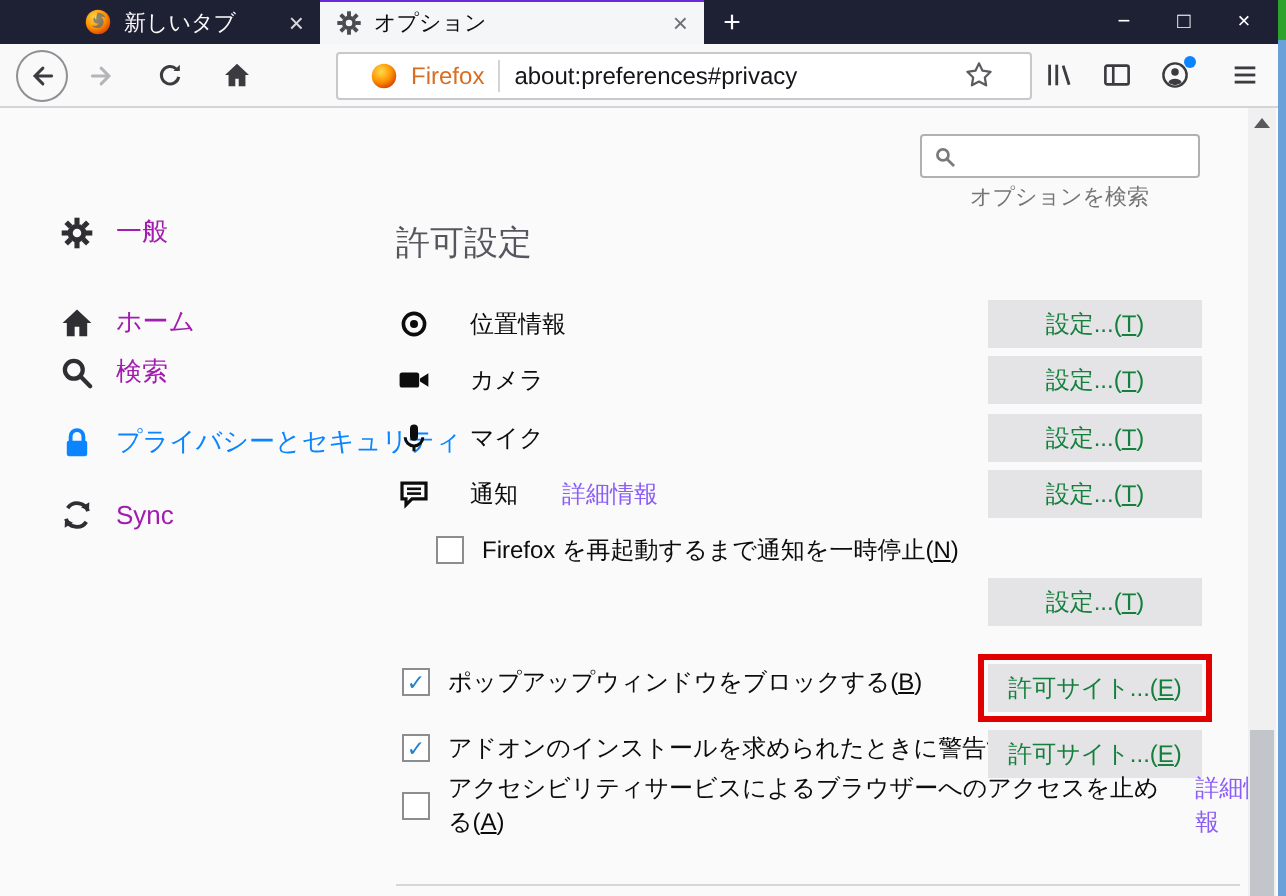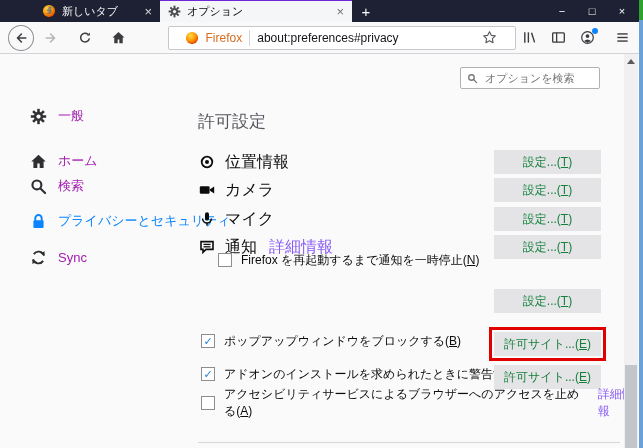--- a/index.html
+++ b/index.html
@@ -28,29 +28,29 @@
   .url-sep { width:1px; height:16px; background:#d4d4d8; }
   .url-text { font-size:12px; color:#15141a; flex:1; white-space:nowrap; overflow:hidden; }
   .toolbar-icons { margin-left:auto; display:flex; align-items:center; gap:3px; margin-right:0px; }
   .acct { position:relative; }
   .acct::after { content:""; position:absolute; top:3px; right:2px; width:6px; height:6px; border-radius:50%; background:#0a84ff; }
 
   
   .content { position:absolute; top:54px; left:0; width:643px; height:394px; background:#fafafa; }
   .search-box { position:absolute; left:460px; top:13px; width:140px; height:22px; border:1px solid #b1b1b3; border-radius:2px; background:#fff; }
   .search-box svg { position:absolute; left:6px; top:5px; }
-  .search-box input { position:absolute; inset:0; width:100%; height:100%; border:0; background:transparent; padding-left:24px; font-size:11px; color:#3b3b40; outline:none; font-family:inherit; }
+  .search-box input { position:absolute; inset:0; width:100%; height:100%; border:0; background:transparent; padding-left:24px; font-size:11px; color:#3b3b40; outline:none; font-family:inherit;margin-top:21px; }
 
   .side-item { position:absolute; left:30px; height:22px; display:flex; align-items:center; gap:11px; font-size:13px; color:#a21caf; cursor:default; }
   .side-item svg { width:17px; height:17px; }
   .side-item.selected { color:#0a84ff; }
 
   .section-title { position:absolute; left:198px; top:56px; font-size:17px; line-height:24px; font-weight:400; color:#56565e; }
 
-  .perm-row { position:absolute; left:199px; height:20px; display:flex; align-items:center; gap:10px; font-size:16px; color:#0c0c0d; }
+  .perm-row { position:absolute; left:199px; height:20px; display:flex; align-items:center; gap:20px; font-size:12px; color:#0c0c0d; }
   .perm-row svg { width:16px; height:16px; flex:0 0 auto; }
   .learn-link { color:#8b5cf6; margin-left:2px; cursor:pointer; }
 
   .pref-btn { position:absolute; left:494px; width:107px; height:24px; background:#e4e4e6; border:0; font-size:12px; color:#15803d; font-family:inherit; display:flex; align-items:center; justify-content:center; }
   .ak { text-decoration:underline; }
 
   .check-row { position:absolute; display:flex; align-items:center; gap:9px; font-size:12px; color:#0c0c0d; height:16px; }
   .checkbox { width:14px; height:14px; background:#fff; border:1px solid #8d8d91; display:flex; align-items:center; justify-content:center; font-size:11px; font-weight:bold; color:#2180d0; flex:0 0 auto; }
 
   .red-highlight { position:absolute; left:489px; top:273px; width:117px; height:34px; border:3px solid #e10000; pointer-events:none; }
@@ -308,21 +308,21 @@
       </svg>
       <span>通知</span>
       <a class="learn-link">詳細情報</a>
     </div>
     <button class="pref-btn" style="top:181px">
       <span>設定...(</span>
         <span class="ak">T</span>
         <span>)</span>
     </button>
 
-    <div class="check-row" style="left:218px; top:198px">
+    <div class="check-row" style="left:218px; top:213px">
       <span class="checkbox">
           <span></span>
         </span>
       <span><span>Firefox を再起動するまで通知を一時停止(</span><span class="ak">N</span><span>)</span></span>
     </div>
 
     <button class="pref-btn" style="top:235px">
       <span>設定...(</span>
         <span class="ak">T</span>
         <span>)</span>

